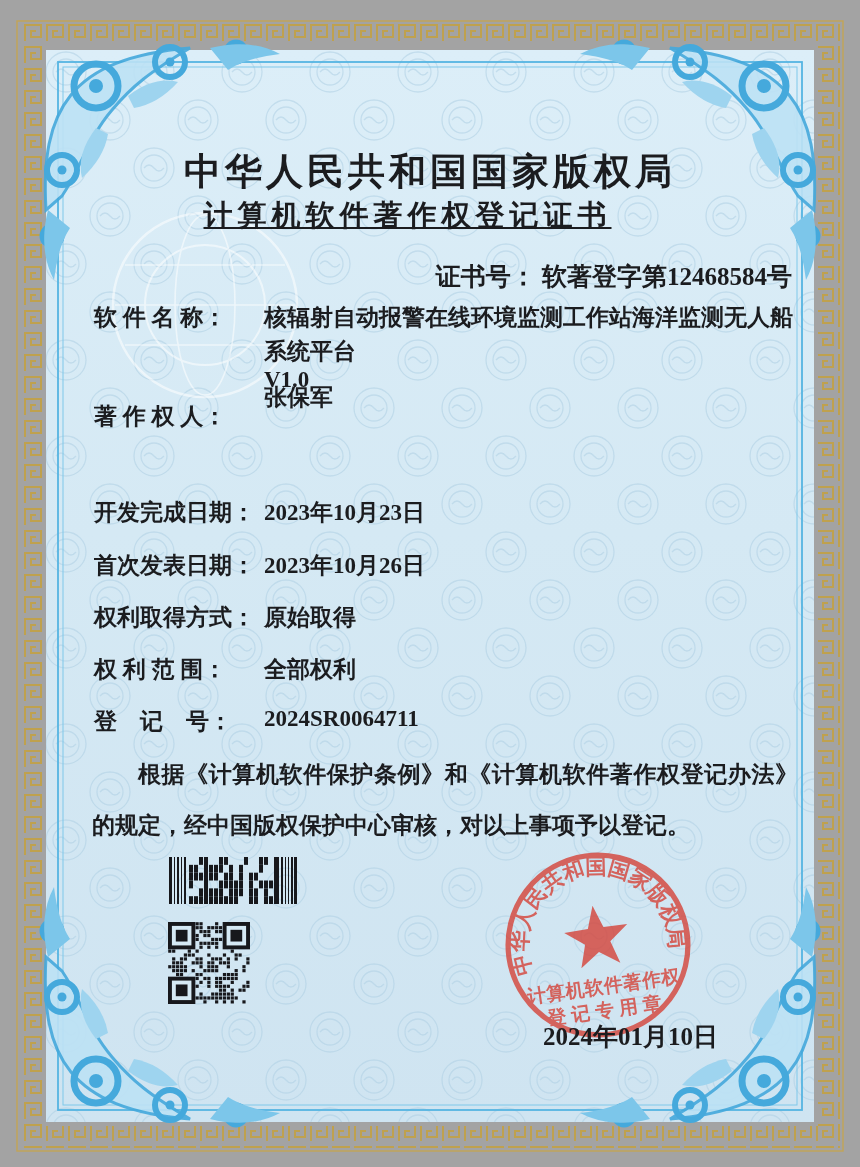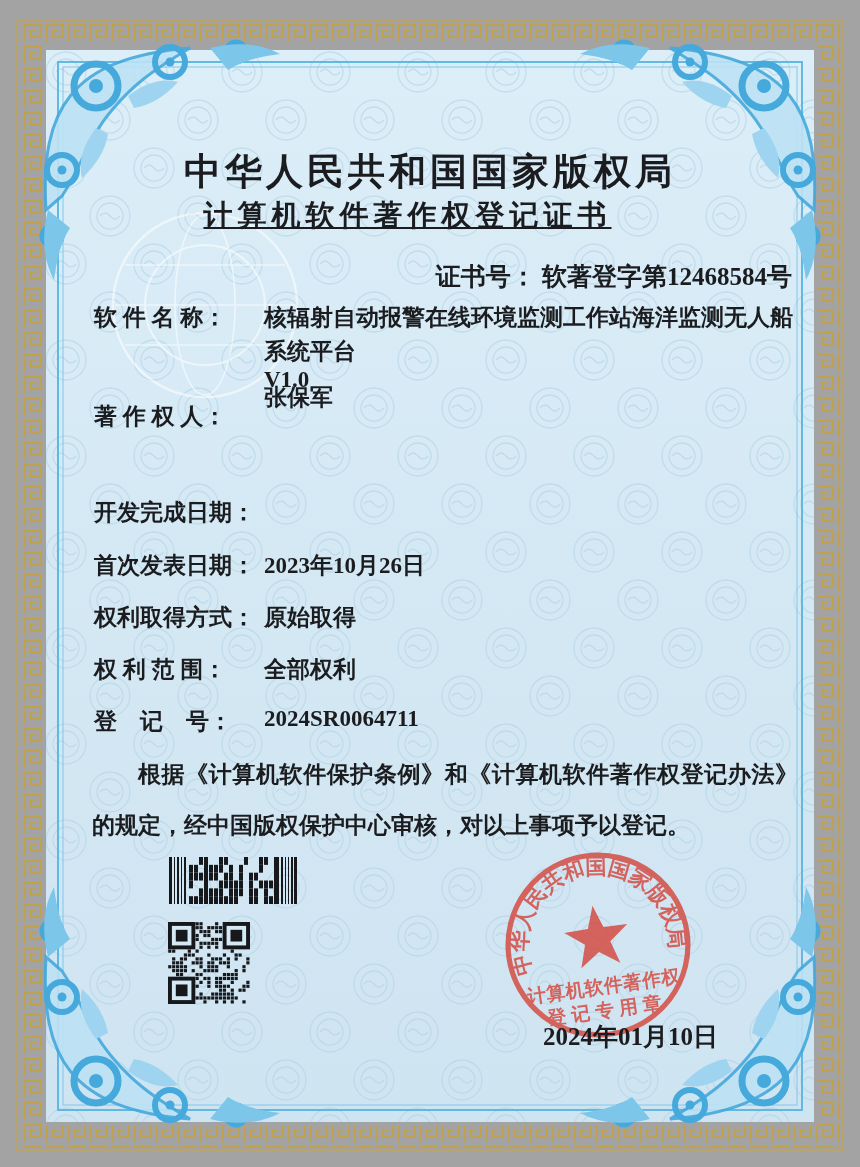--- a/index.html
+++ b/index.html
@@ -93,20 +93,21 @@
 
   <div class="txt row-label" style="top:302px">软 件 名 称：</div>
   <div class="txt row-value" style="top:302px">核辐射自动报警在线环境监测工作站海洋监测无人船</div>
   <div class="txt row-value" style="top:336px">系统平台</div>
   <div class="txt row-value" style="top:367px">V1.0</div>
 
   <div class="txt row-label" style="top:401px">著 作 权 人：</div>
   <div class="txt row-value" style="top:382px">张保军</div>
 
   <div class="txt row-label" style="top:497px">开发完成日期：</div>
+  <div class="txt row-value" style="top:497px">2023年10月23日</div>
 
   <div class="txt row-label" style="top:550px">首次发表日期：</div>
   <div class="txt row-value" style="top:550px">2023年10月26日</div>
 
   <div class="txt row-label" style="top:602px">权利取得方式：</div>
   <div class="txt row-value" style="top:602px">原始取得</div>
 
   <div class="txt row-label" style="top:654px">权 利 范 围：</div>
   <div class="txt row-value" style="top:654px">全部权利</div>
 

